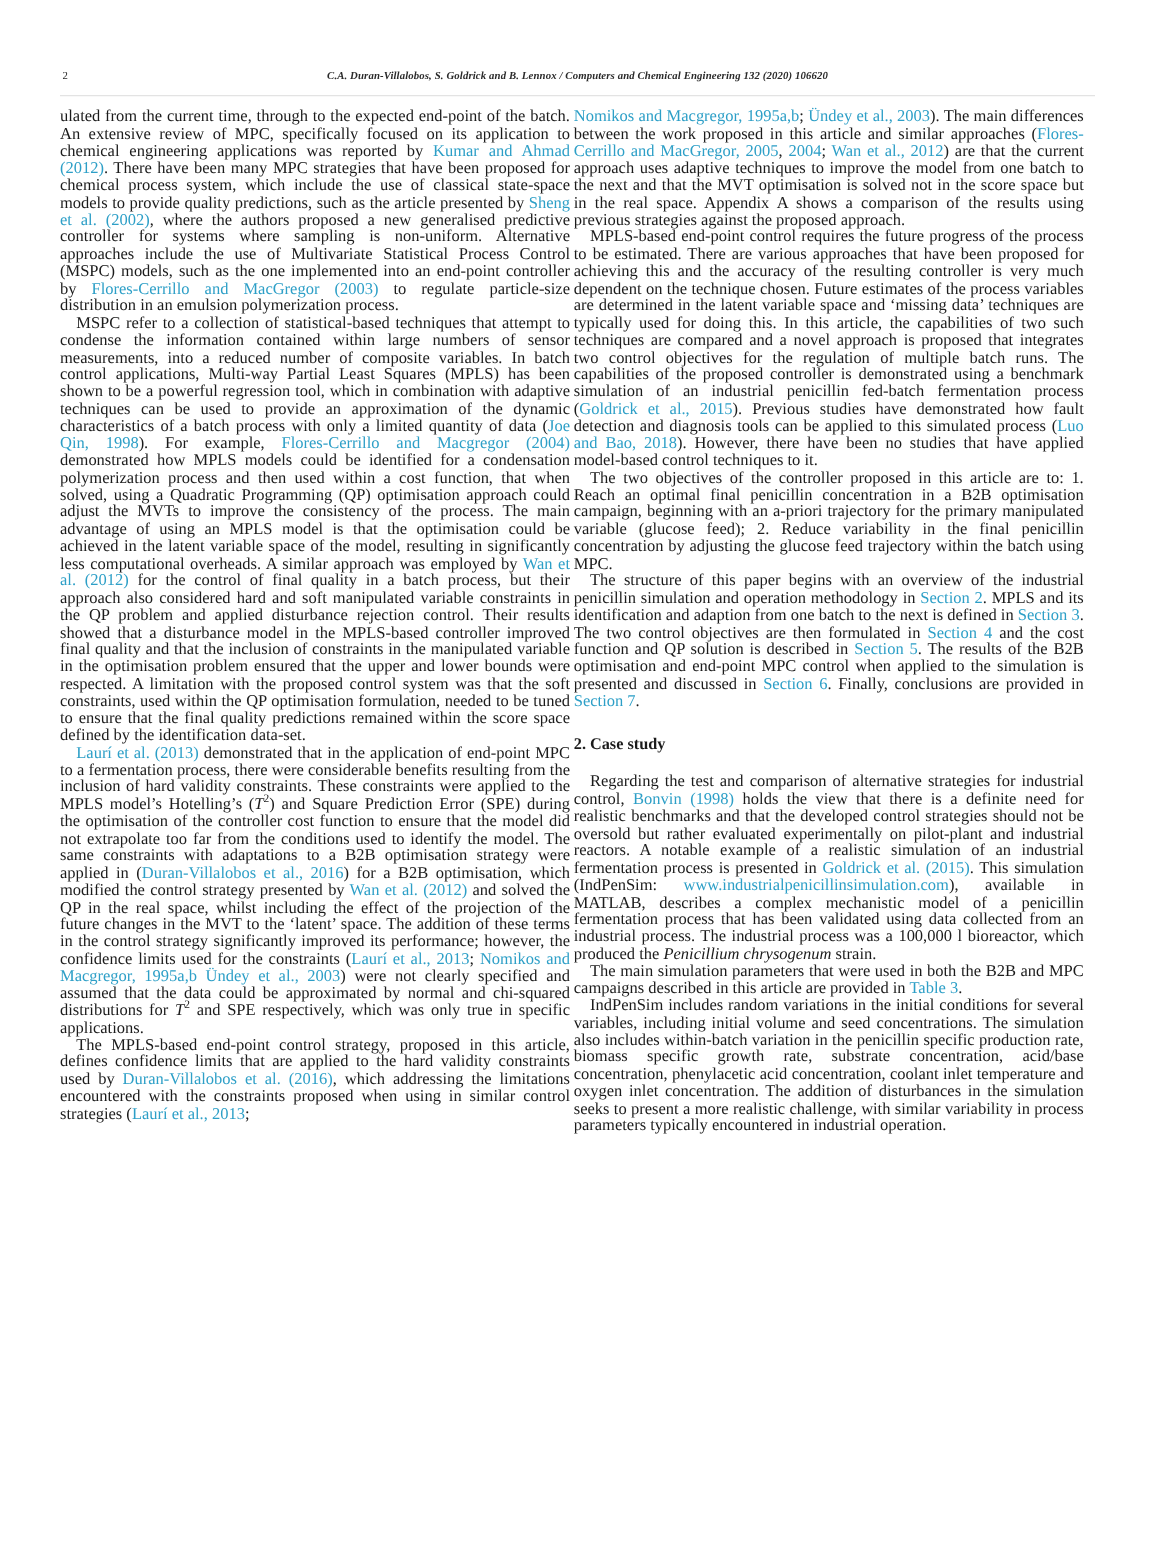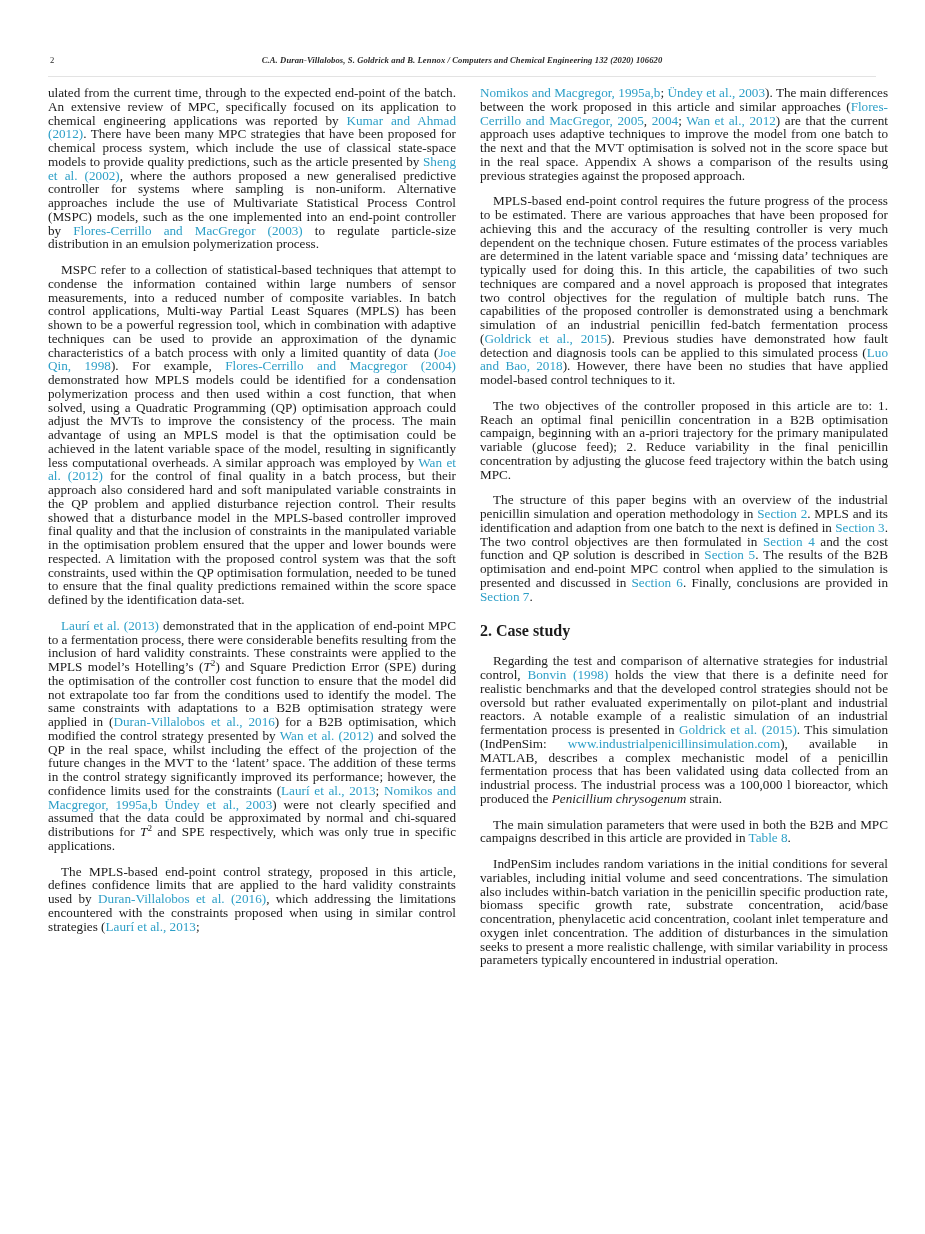--- a/index.html
+++ b/index.html
@@ -17,33 +17,33 @@
   }
   .page-num { position: absolute; left: 2px; top: 0; font-style: normal; }
   .running-title { display: block; text-align: center; font-style: italic; font-weight: bold; }
   .header-rule {
     position: absolute; top: 76px; left: 48px; right: 49px;
     border-top: 1px solid #e3e3e3; height: 0;
   }
 
   .columns {
     position: absolute; top: 86px; left: 48px;
-    display: flex; gap: 24px;
+    display: flex; gap: 3px;
   }
   .col {
     width: 408px;
     text-align: justify;
     font-size: 13.2px;
     line-height: 13.75px;
     hyphens: auto; -webkit-hyphens: auto;
   }
   .para { margin: 0; }
-  .ind { text-indent: 13px; margin-top: 12px; }
+  .ind { text-indent: 13px; }
   h2.sec {
-    font-size: 16px; font-weight: bold; text-align: left;
+    font-size: 13px; font-weight: bold; text-align: left;
     margin: 21px 0 16px 0; line-height: 14px;
   }
   a.cite { text-decoration: none; cursor: pointer; }
   .col i { font-style: italic; }
   .col sup { font-size: 9.2px; line-height: 0; vertical-align: super; }
 </style>
 </head>
 <body>
 
 <div class="page">
@@ -61,18 +61,18 @@
         <p class="para ind"><a class="cite" style="color: rgb(45, 159, 199);">Laurí et al. (2013)</a> demonstrated that in the application of end-point MPC to a fermentation process, there were considerable benefits resulting from the inclusion of hard validity constraints. These constraints were applied to the MPLS model’s Hotelling’s (<i>T</i><sup>2</sup>) and Square Prediction Error (SPE) during the optimisation of the controller cost function to ensure that the model did not extrapolate too far from the conditions used to identify the model. The same constraints with adaptations to a B2B optimisation strategy were applied in (<a class="cite" style="color: rgb(45, 159, 199);">Duran-Villalobos et al., 2016</a>) for a B2B optimisation, which modified the control strategy presented by <a class="cite" style="color: rgb(45, 159, 199);">Wan et al. (2012)</a> and solved the QP in the real space, whilst including the effect of the projection of the future changes in the MVT to the ‘latent’ space. The addition of these terms in the control strategy significantly improved its performance; however, the confidence limits used for the constraints (<a class="cite" style="color: rgb(45, 159, 199);">Laurí et al., 2013</a>; <a class="cite" style="color: rgb(45, 159, 199);">Nomikos and Macgregor, 1995a,b Ündey et al., 2003</a>) were not clearly specified and assumed that the data could be approximated by normal and chi-squared distributions for <i>T</i><sup>2</sup> and SPE respectively, which was only true in specific applications.</p>
         <p class="para ind">The MPLS-based end-point control strategy, proposed in this article, defines confidence limits that are applied to the hard validity constraints used by <a class="cite" style="color: rgb(45, 159, 199);">Duran-Villalobos et al. (2016)</a>, which addressing the limitations encountered with the constraints proposed when using in similar control strategies (<a class="cite" style="color: rgb(45, 159, 199);">Laurí et al., 2013</a>;</p>
       </div>
     <div class="col">
         <p class="para"><a class="cite" style="color: rgb(45, 159, 199);">Nomikos and Macgregor, 1995a,b</a>; <a class="cite" style="color: rgb(45, 159, 199);">Ündey et al., 2003</a>). The main differences between the work proposed in this article and similar approaches (<a class="cite" style="color: rgb(45, 159, 199);">Flores-Cerrillo and MacGregor, 2005</a>, <a class="cite" style="color: rgb(45, 159, 199);">2004</a>; <a class="cite" style="color: rgb(45, 159, 199);">Wan et al., 2012</a>) are that the current approach uses adaptive techniques to improve the model from one batch to the next and that the MVT optimisation is solved not in the score space but in the real space. Appendix A shows a comparison of the results using previous strategies against the proposed approach.</p>
         <p class="para ind">MPLS-based end-point control requires the future progress of the process to be estimated. There are various approaches that have been proposed for achieving this and the accuracy of the resulting controller is very much dependent on the technique chosen. Future estimates of the process variables are determined in the latent variable space and ‘missing data’ techniques are typically used for doing this. In this article, the capabilities of two such techniques are compared and a novel approach is proposed that integrates two control objectives for the regulation of multiple batch runs. The capabilities of the proposed controller is demonstrated using a benchmark simulation of an industrial penicillin fed-batch fermentation process (<a class="cite" style="color: rgb(45, 159, 199);">Goldrick et al., 2015</a>). Previous studies have demonstrated how fault detection and diagnosis tools can be applied to this simulated process (<a class="cite" style="color: rgb(45, 159, 199);">Luo and Bao, 2018</a>). However, there have been no studies that have applied model-based control techniques to it.</p>
         <p class="para ind">The two objectives of the controller proposed in this article are to: 1. Reach an optimal final penicillin concentration in a B2B optimisation campaign, beginning with an a-priori trajectory for the primary manipulated variable (glucose feed); 2. Reduce variability in the final penicillin concentration by adjusting the glucose feed trajectory within the batch using MPC.</p>
         <p class="para ind">The structure of this paper begins with an overview of the industrial penicillin simulation and operation methodology in <a class="cite" style="color: rgb(45, 159, 199);">Section 2</a>. MPLS and its identification and adaption from one batch to the next is defined in <a class="cite" style="color: rgb(45, 159, 199);">Section 3</a>. The two control objectives are then formulated in <a class="cite" style="color: rgb(45, 159, 199);">Section 4</a> and the cost function and QP solution is described in <a class="cite" style="color: rgb(45, 159, 199);">Section 5</a>. The results of the B2B optimisation and end-point MPC control when applied to the simulation is presented and discussed in <a class="cite" style="color: rgb(45, 159, 199);">Section 6</a>. Finally, conclusions are provided in <a class="cite" style="color: rgb(45, 159, 199);">Section 7</a>.</p>
         <h2 class="sec">2. Case study</h2>
         <p class="para ind">Regarding the test and comparison of alternative strategies for industrial control, <a class="cite" style="color: rgb(45, 159, 199);">Bonvin (1998)</a> holds the view that there is a definite need for realistic benchmarks and that the developed control strategies should not be oversold but rather evaluated experimentally on pilot-plant and industrial reactors. A notable example of a realistic simulation of an industrial fermentation process is presented in <a class="cite" style="color: rgb(45, 159, 199);">Goldrick et al. (2015)</a>. This simulation (IndPenSim: <a class="cite" style="color: rgb(45, 159, 199);">www.industrialpenicillinsimulation.com</a>), available in MATLAB, describes a complex mechanistic model of a penicillin fermentation process that has been validated using data collected from an industrial process. The industrial process was a 100,000 l bioreactor, which produced the <i>Penicillium chrysogenum</i> strain.</p>
-        <p class="para ind">The main simulation parameters that were used in both the B2B and MPC campaigns described in this article are provided in <a class="cite" style="color: rgb(45, 159, 199);">Table 8</a>.</p>
+        <p class="para ind">The main simulation parameters that were used in both the B2B and MPC campaigns described in this article are provided in <a class="cite" style="color: rgb(45, 159, 199);">Table 3</a>.</p>
         <p class="para ind">IndPenSim includes random variations in the initial conditions for several variables, including initial volume and seed concentrations. The simulation also includes within-batch variation in the penicillin specific production rate, biomass specific growth rate, substrate concentration, acid/base concentration, phenylacetic acid concentration, coolant inlet temperature and oxygen inlet concentration. The addition of disturbances in the simulation seeks to present a more realistic challenge, with similar variability in process parameters typically encountered in industrial operation.</p>
       </div>
   </div>
 
 </div>
 
 </body></html>

